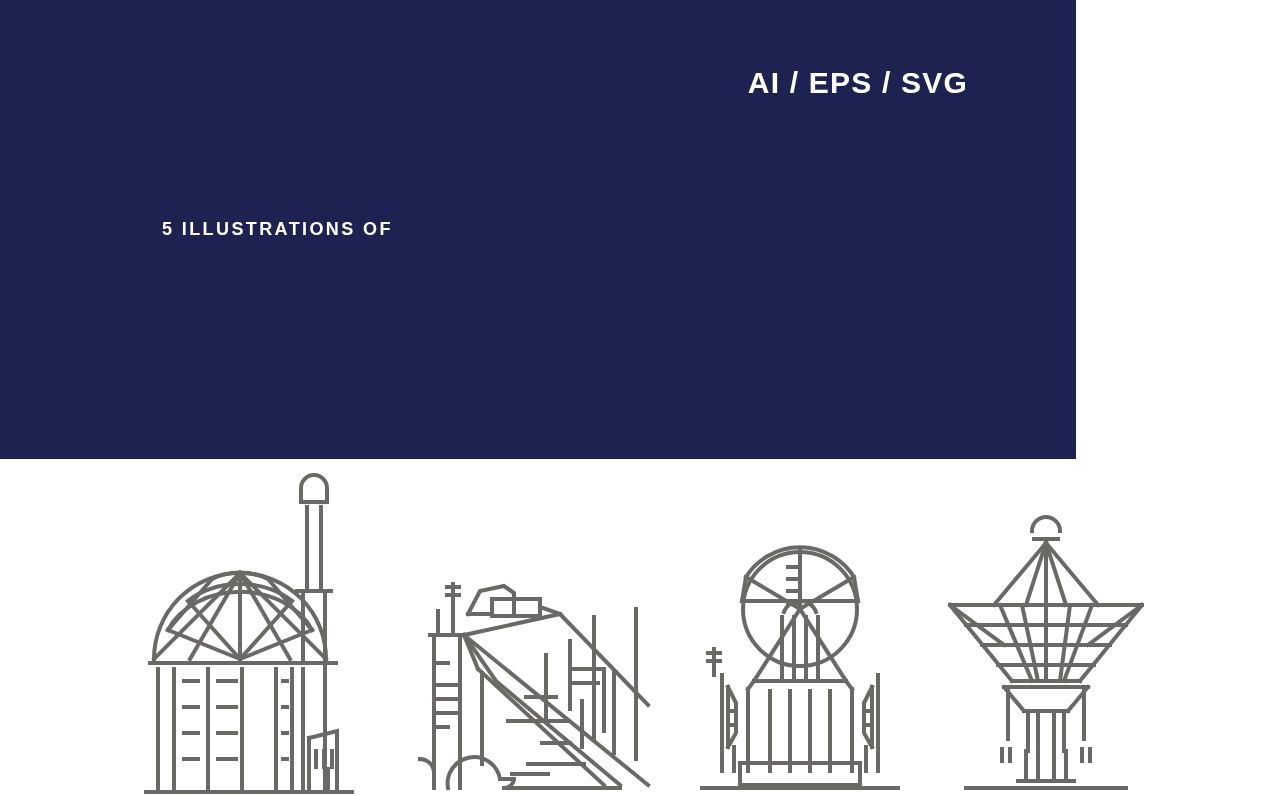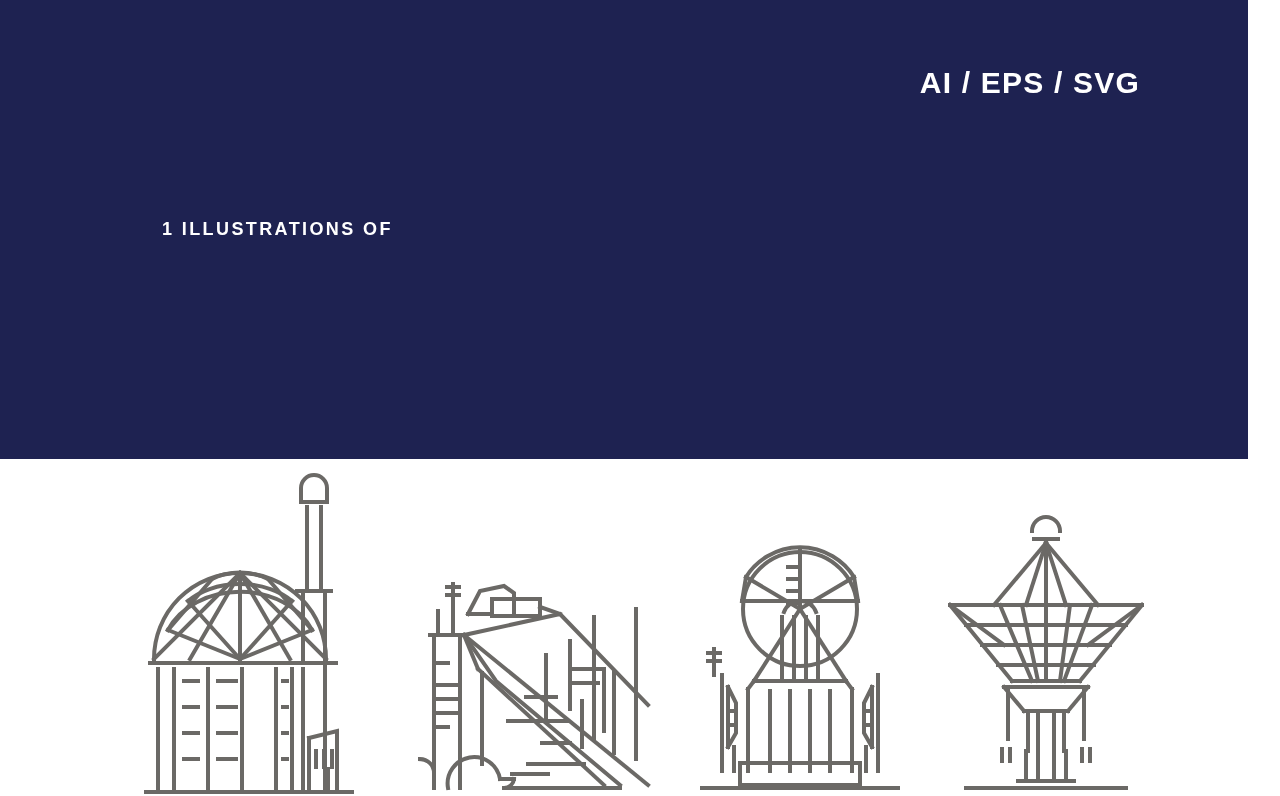--- a/index.html
+++ b/index.html
@@ -22,21 +22,21 @@
     height: 796px;
     background: #ffffff;
     overflow: hidden;
   }
 
   
   .hero {
     position: absolute;
     left: 0;
     top: 0;
-    width: 1248px;
+    width: 1076px;
     height: 459px;
     background: #1e2251;
     overflow: hidden;
   }
 
   .format-badge {
     position: absolute;
     right: 108px;
     top: 66px;
     color: #ffffff;
@@ -110,21 +110,21 @@
 </style>
 </head>
 <body>
 
 <div id="page">
 
   <div class="hero">
 
     <div class="format-badge">AI / EPS / SVG</div>
 
-    <div class="eyebrow">1 ILLUSTRATIONS OF</div>
+    <div class="eyebrow">5 ILLUSTRATIONS OF</div>
 
 
   </div>
 
   <div class="showcase">
 
     <div class="icon-slot" id="slot-0">
       <svg width="230" height="337" viewBox="0 0 230 337" aria-hidden="true">
         <g class="ln">
 

